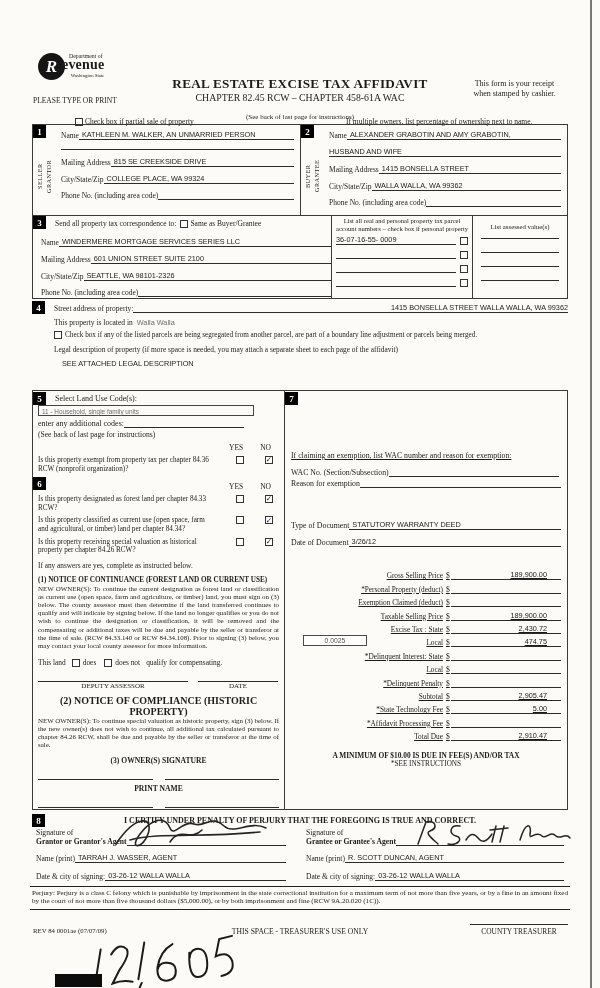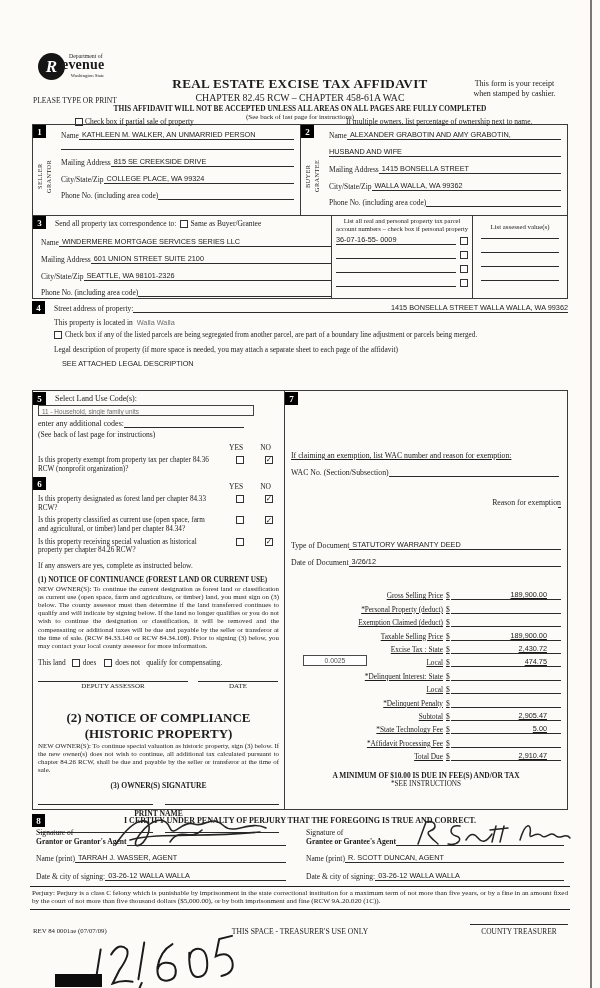--- a/index.html
+++ b/index.html
@@ -77,21 +77,20 @@
   <div class="abs" style="left:33px; top:96px; font-size:7.5px;">PLEASE TYPE OR PRINT</div>
 
   <div class="abs ctr title" style="left:140px; top:76px; width:320px;">REAL ESTATE EXCISE TAX AFFIDAVIT</div>
   <div class="abs ctr subtitle" style="left:140px; top:92px; width:320px;">CHAPTER 82.45 RCW – CHAPTER 458-61A WAC</div>
 
   <div class="abs" style="left:452px; top:79px; width:125px; text-align:center; font-size:8px; line-height:1.25;">
     <div>This form is your receipt</div>
     <div>when stamped by cashier.</div>
   </div>
 
-  <div class="abs ctr b" style="left:30px; top:104px; width:540px; font-size:7.4px;">THIS AFFIDAVIT WILL NOT BE ACCEPTED UNLESS ALL AREAS ON ALL PAGES ARE FULLY COMPLETED</div>
   <div class="abs ctr" style="left:30px; top:112.5px; width:540px; font-size:7px;">(See back of last page for instructions)</div>
 
   <div class="abs frow" style="left:75px; top:117px;">
     <span class="cb"></span>
     <span style="margin-left:2px;">Check box if partial sale of property</span>
   </div>
   <div class="abs" style="left:330px; top:117px;padding-left:16px;">If multiple owners, list percentage of ownership next to name.</div>
 
   <div class="abs obox" style="left:32px; top:124px; width:536px; height:92px;">
 
@@ -294,21 +293,21 @@
 
         <div style="display:flex; margin-top:14px;">
           <span class="sigline" style="width:150px;"></span>
           <span class="sigline" style="width:80px; margin-left:10px;"></span>
         </div>
         <div style="display:flex; font-size:7px;">
           <span class="ctr" style="width:150px;">DEPUTY ASSESSOR</span>
           <span class="ctr" style="width:80px; margin-left:10px;">DATE</span>
         </div>
 
-        <div class="b ctr" style="margin-top:20px; font-size:13px;">(2) NOTICE OF COMPLIANCE (HISTORIC PROPERTY)</div>
+        <div class="b ctr" style="margin-top:5px; font-size:10px;">(2) NOTICE OF COMPLIANCE (HISTORIC PROPERTY)</div>
         <div class="para">NEW OWNER(S): To continue special valuation as historic property, sign (3) below. If the new owner(s) does not wish to continue, all additional tax calculated pursuant to chapter 84.26 RCW, shall be due and payable by the seller or transferor at the time of sale.</div>
 
         <div class="b ctr" style="margin-top:6px; font-size:7.6px;">(3)  OWNER(S) SIGNATURE</div>
         <div style="display:flex; margin-top:14px;">
           <span class="sigline" style="flex:1;"></span>
           <span class="sigline" style="flex:1; margin-left:12px;"></span>
         </div>
         <div class="b ctr" style="margin-top:4px; font-size:7.6px;">PRINT NAME</div>
         <div style="display:flex; margin-top:14px;">
           <span class="sigline" style="flex:1;"></span>
@@ -319,21 +318,21 @@
   </div>
 
   <div class="abs obox" style="left:284px; top:390px; width:284px; height:420px;">
     <div class="secnum abs" style="left:0; top:1px;">7</div>
     <div style="padding:0 6px;">
       <div style="margin-top:60px; font-size:7.8px;text-decoration:underline;">If claiming an exemption, list WAC number and reason for exemption:</div>
       <div class="frow" style="margin-top:8px;">
         <span style="font-size:7.8px;">WAC No. (Section/Subsection)</span>
         <span class="fill" style="max-width:170px;"></span>
       </div>
-      <div class="frow" style="margin-top:21px;flex-direction:column;">
+      <div class="frow" style="margin-top:2px;">
         <span style="font-size:7.8px;">Reason for exemption</span>
         <span class="fill"></span>
       </div>
 
       <div class="frow" style="margin-top:32px;">
         <span style="font-size:7.8px;">Type of Document</span>
         <span class="fill val">STATUTORY WARRANTY DEED</span>
       </div>
       <div class="frow" style="margin-top:7px;">
         <span style="font-size:7.8px;">Date of Document</span>

